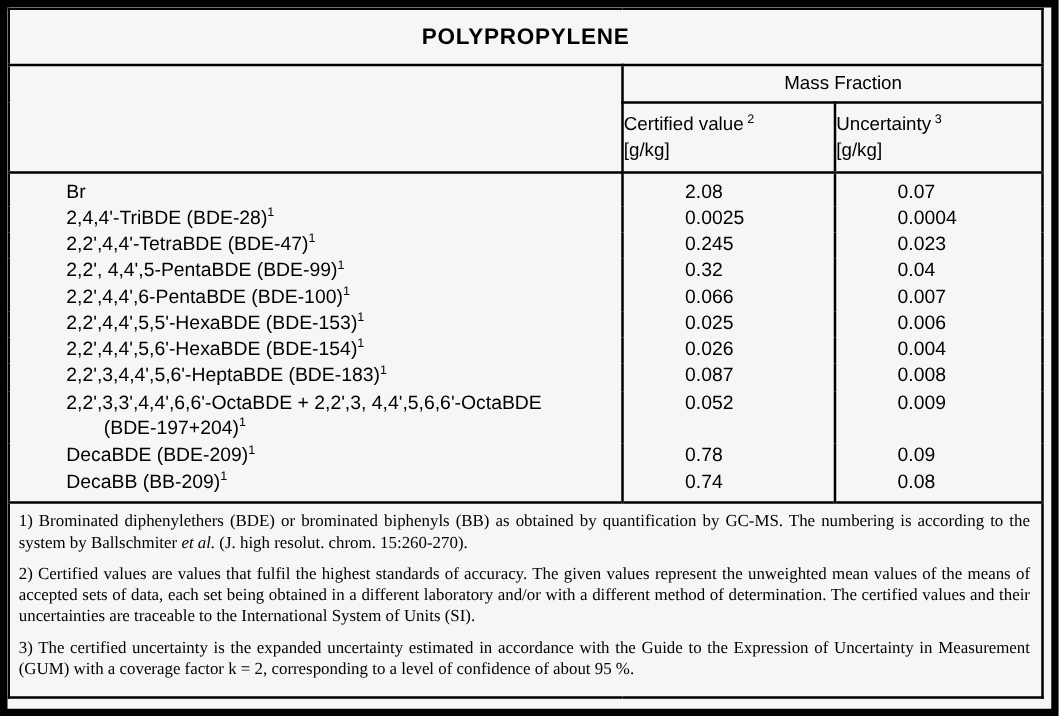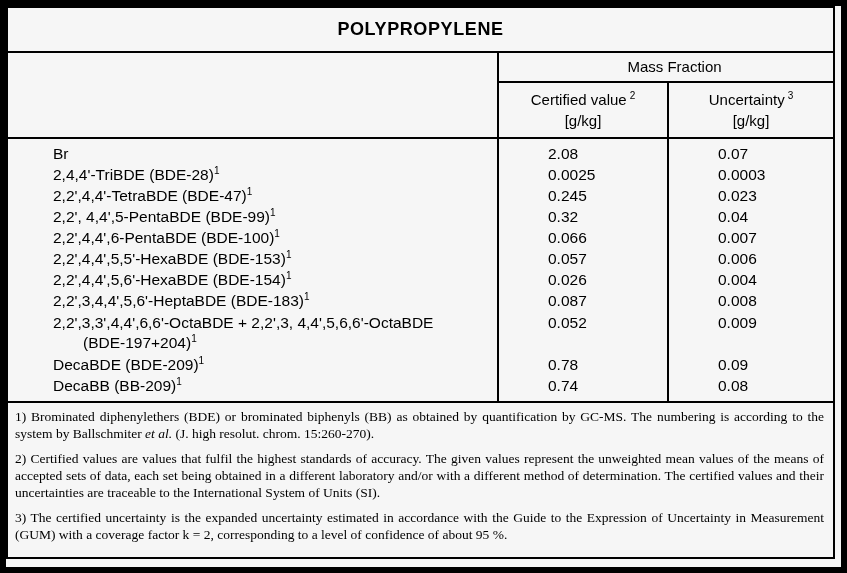--- a/index.html
+++ b/index.html
@@ -53,21 +53,20 @@
     border-bottom: 2px solid #000;
     text-align: center;
     vertical-align: middle;
     font-size: 15px;
     padding-left: 17px;
   }
   .sub-cell {
     height: 52px;
     border-bottom: 2px solid #000;
     border-left: 2px solid #000;
-    text-align: center;
     vertical-align: middle;
     font-size: 15px;
     line-height: 21px;
   }
   .supref {
     font-size: 10px;
     margin-left: 3px;
     vertical-align: super;
     line-height: 0;
   }
@@ -138,21 +137,21 @@
             <div class="nm">Br</div>
           </td>
           <td class="val-cell">2.08</td>
           <td class="val-cell">0.07</td>
         </tr>
         <tr>
           <td class="name-cell">
             <div class="nm">2,4,4'-TriBDE (BDE-28)<sup class="rowref">1</sup></div>
           </td>
           <td class="val-cell">0.0025</td>
-          <td class="val-cell">0.0003</td>
+          <td class="val-cell">0.0004</td>
         </tr>
         <tr>
           <td class="name-cell">
             <div class="nm">2,2',4,4'-TetraBDE (BDE-47)<sup class="rowref">1</sup></div>
           </td>
           <td class="val-cell">0.245</td>
           <td class="val-cell">0.023</td>
         </tr>
         <tr>
           <td class="name-cell">
@@ -165,21 +164,21 @@
           <td class="name-cell">
             <div class="nm">2,2',4,4',6-PentaBDE (BDE-100)<sup class="rowref">1</sup></div>
           </td>
           <td class="val-cell">0.066</td>
           <td class="val-cell">0.007</td>
         </tr>
         <tr>
           <td class="name-cell">
             <div class="nm">2,2',4,4',5,5'-HexaBDE (BDE-153)<sup class="rowref">1</sup></div>
           </td>
-          <td class="val-cell">0.057</td>
+          <td class="val-cell">0.025</td>
           <td class="val-cell">0.006</td>
         </tr>
         <tr>
           <td class="name-cell">
             <div class="nm">2,2',4,4',5,6'-HexaBDE (BDE-154)<sup class="rowref">1</sup></div>
           </td>
           <td class="val-cell">0.026</td>
           <td class="val-cell">0.004</td>
         </tr>
         <tr>

